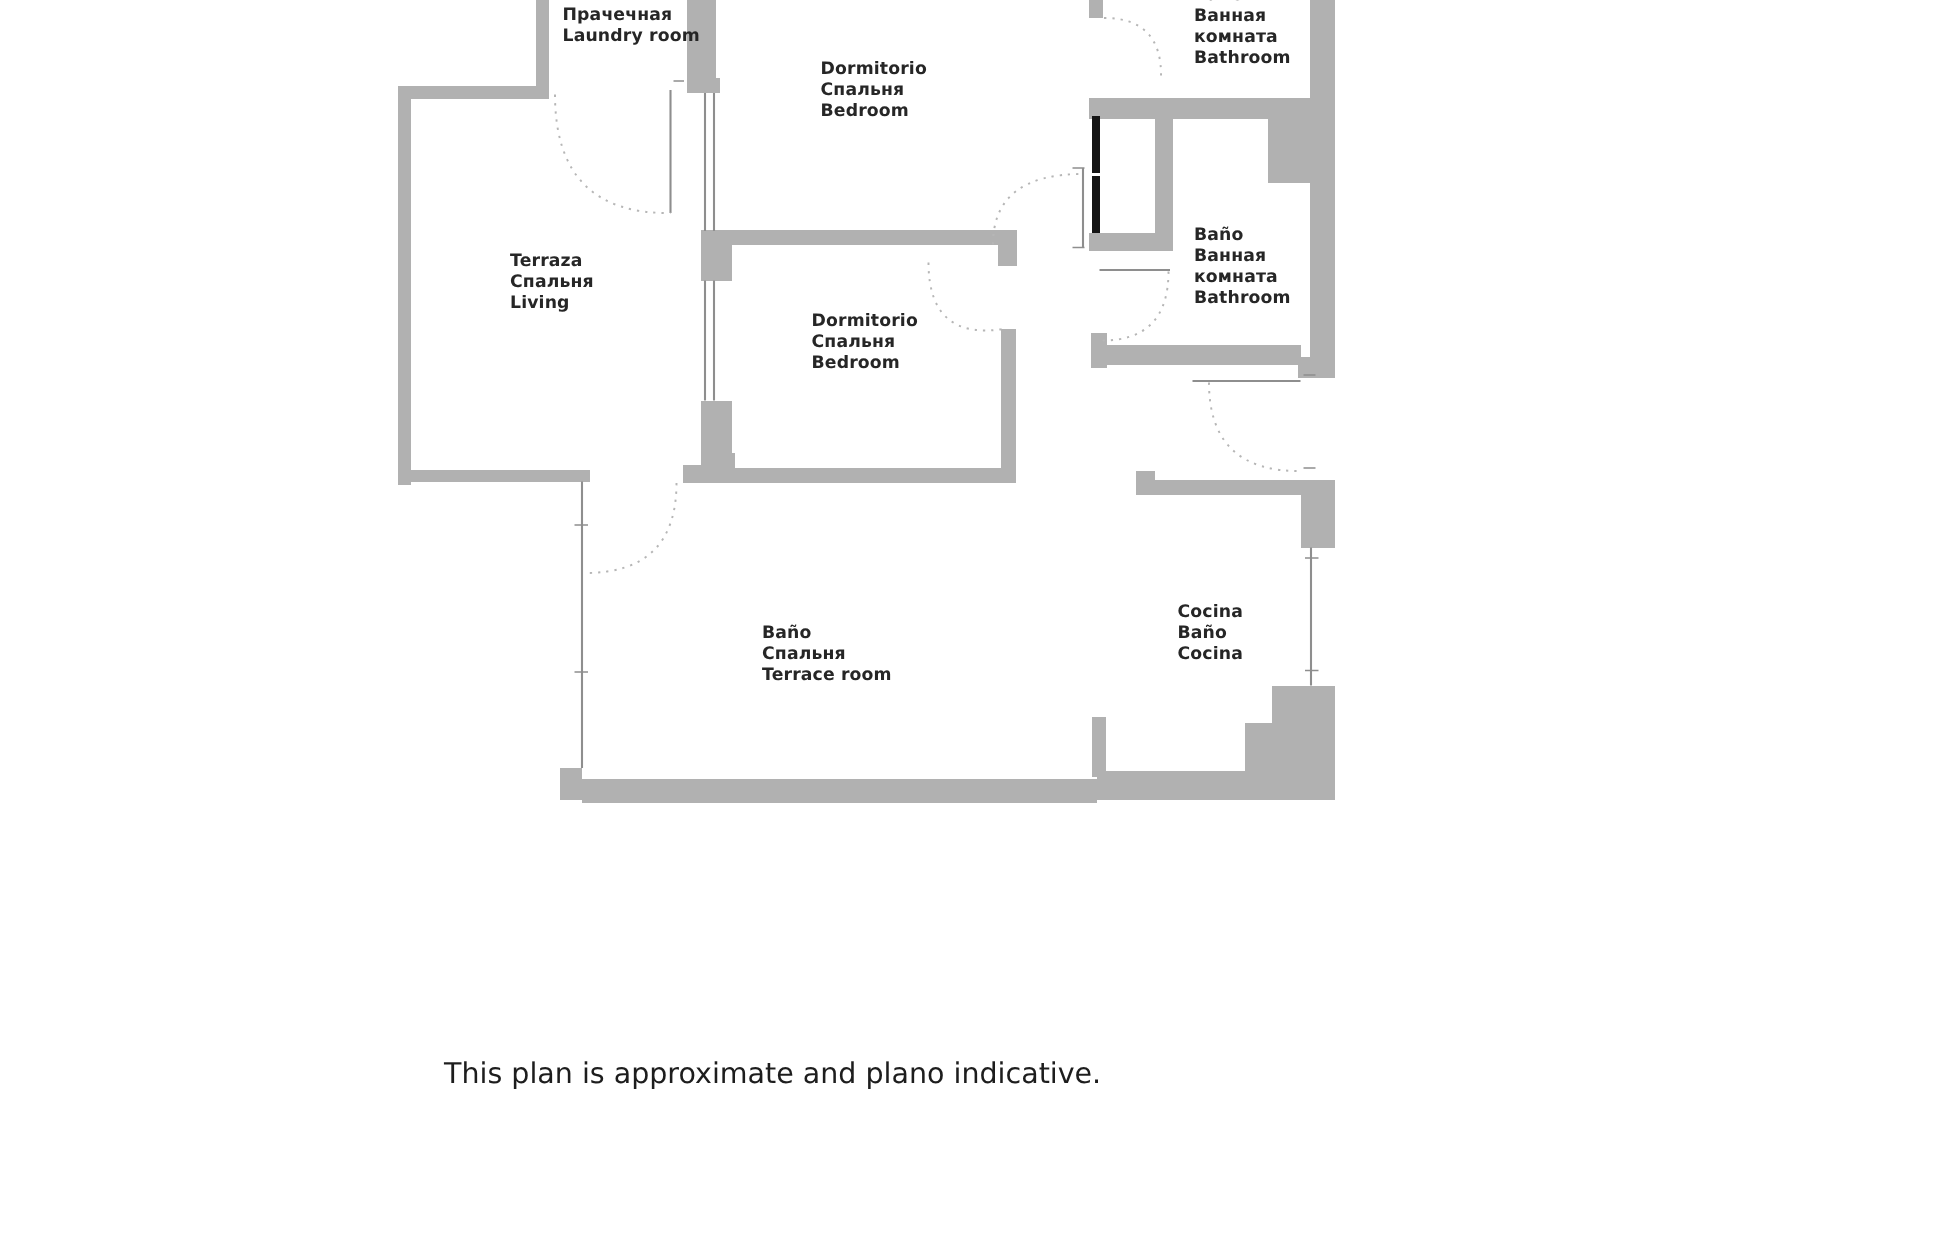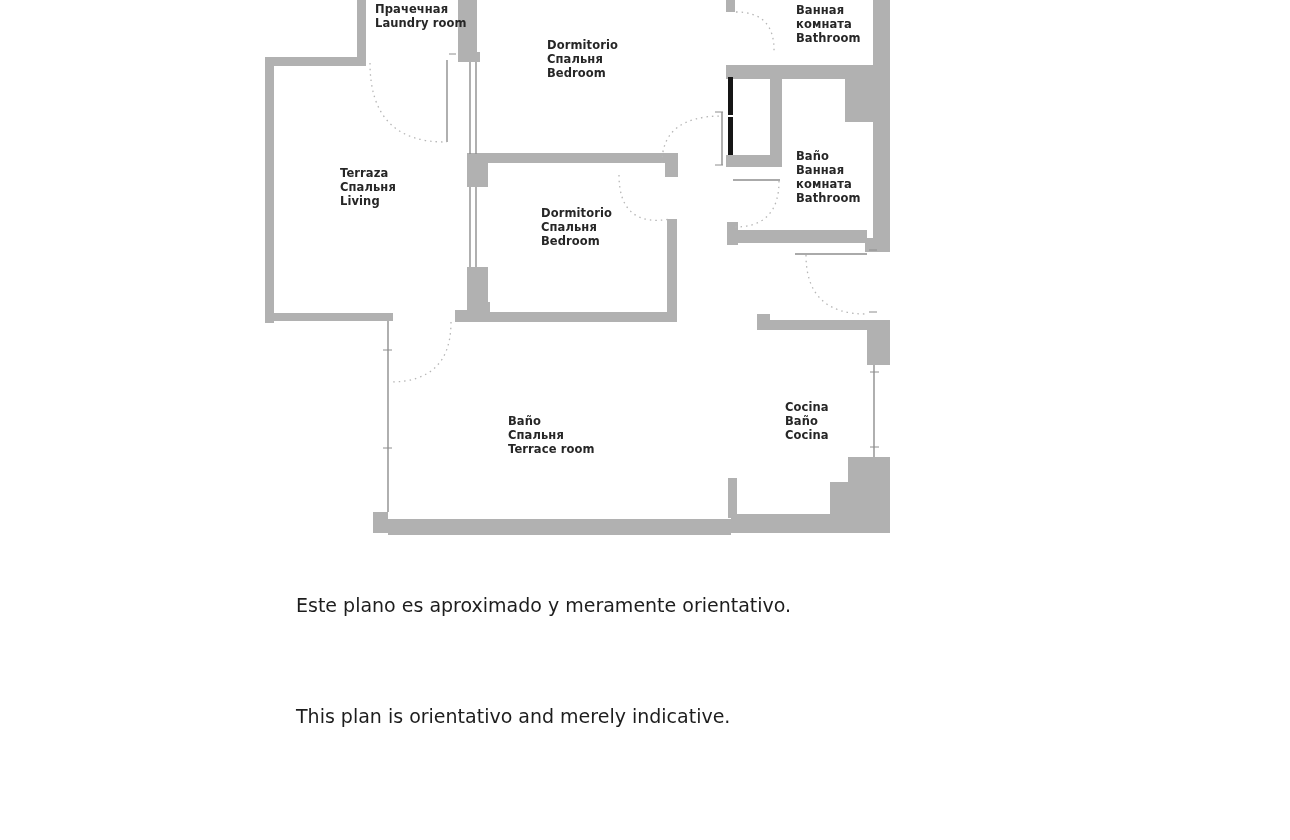--- a/index.html
+++ b/index.html
@@ -159,16 +159,15 @@
     <span>Спальня</span>
     <span>Terrace room</span>
   </div>
 
   <div class="lbl" style="left:785px;top:400px">
     <span>Cocina</span>
     <span>Baño</span>
     <span>Cocina</span>
   </div>
 
-  <p class="disclaimer-line" style="top:592px">Este plano es aproximado y meramente orientativo.</p>
-  <p class="disclaimer-line" style="top:703px">This plan is orientativo and merely indicative.</p>
+  <p class="disclaimer-line" style="top:703px">This plan is approximate and plano indicative.</p>
 
 </div>
 
 </body></html>

